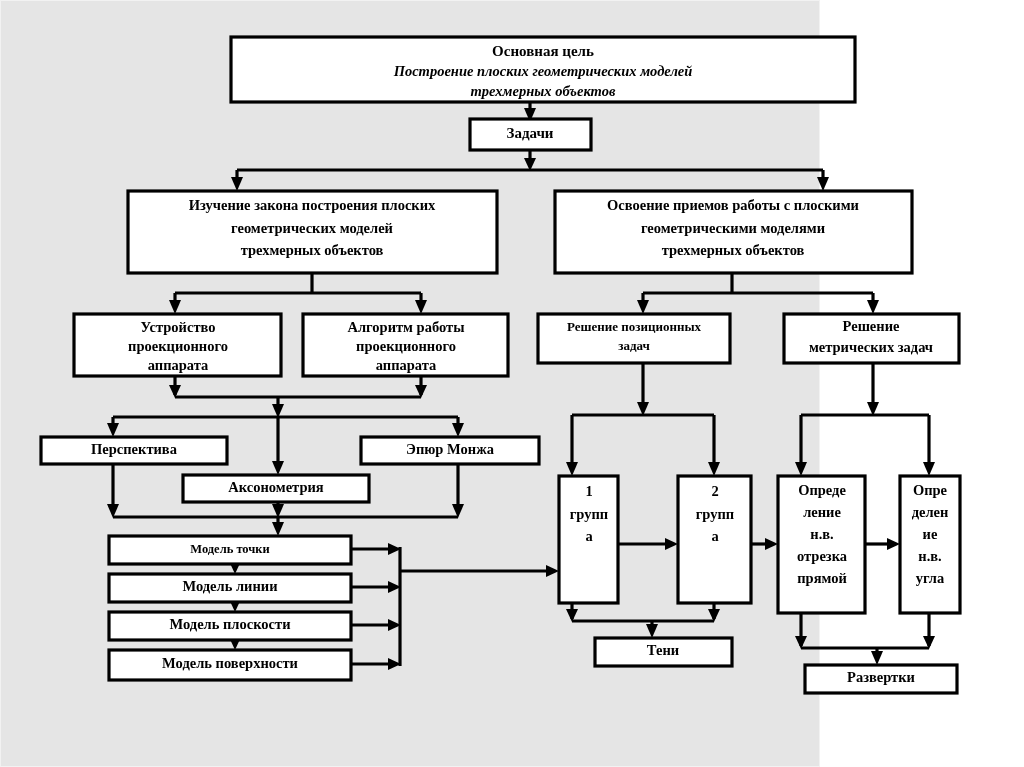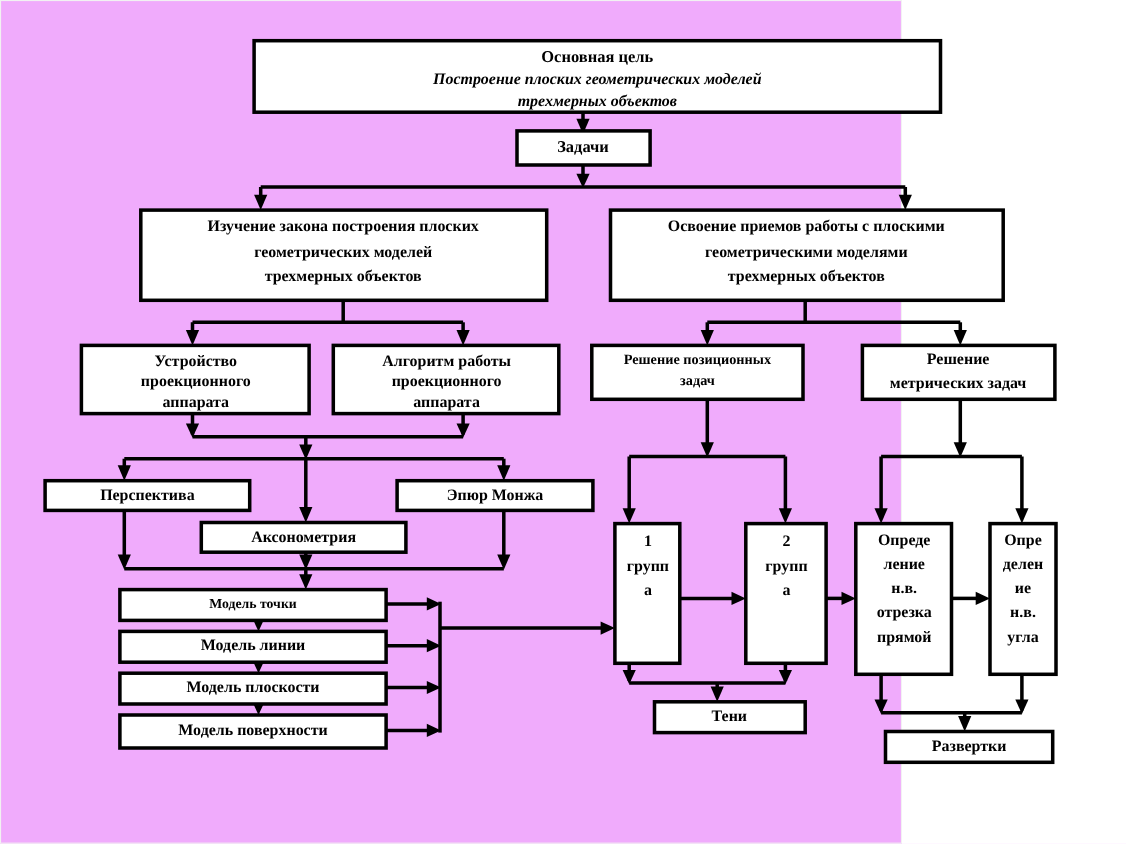--- a/index.html
+++ b/index.html
@@ -10,21 +10,21 @@
   body {
     width: 1024px;
     height: 767px;
     font-family: "Liberation Serif", "DejaVu Serif", serif;
     overflow: hidden;
   }
   #slide {
     position: relative;
     width: 820px;
     height: 767px;
-    background: #f0abfc;
+    background: #e5e5e5;
     box-sizing: border-box;
     border: 1px solid #f2f2f2;
     text-align: right;
   }
   #diagram {
     position: absolute;
     top: 0;
     left: 0;
     width: 1024px;
     height: 767px;

